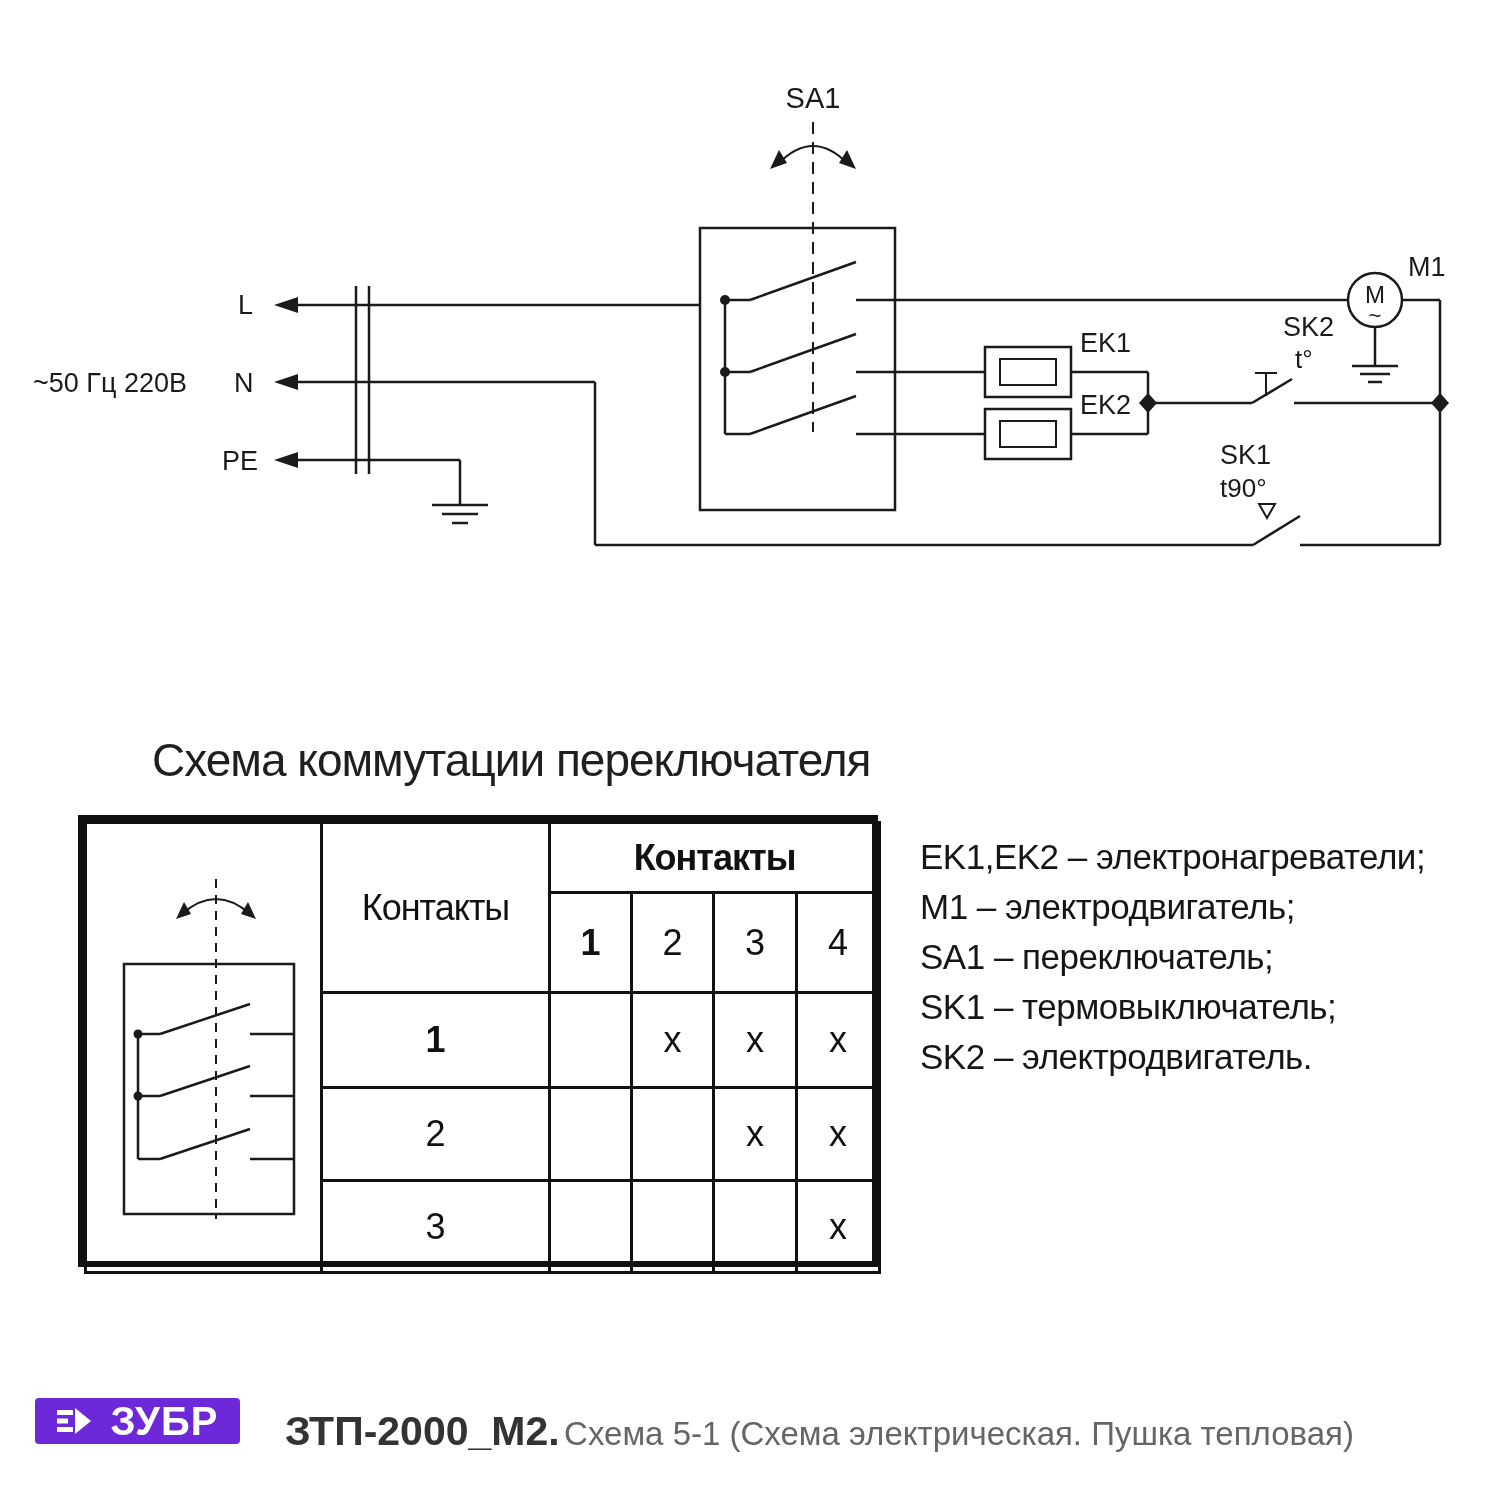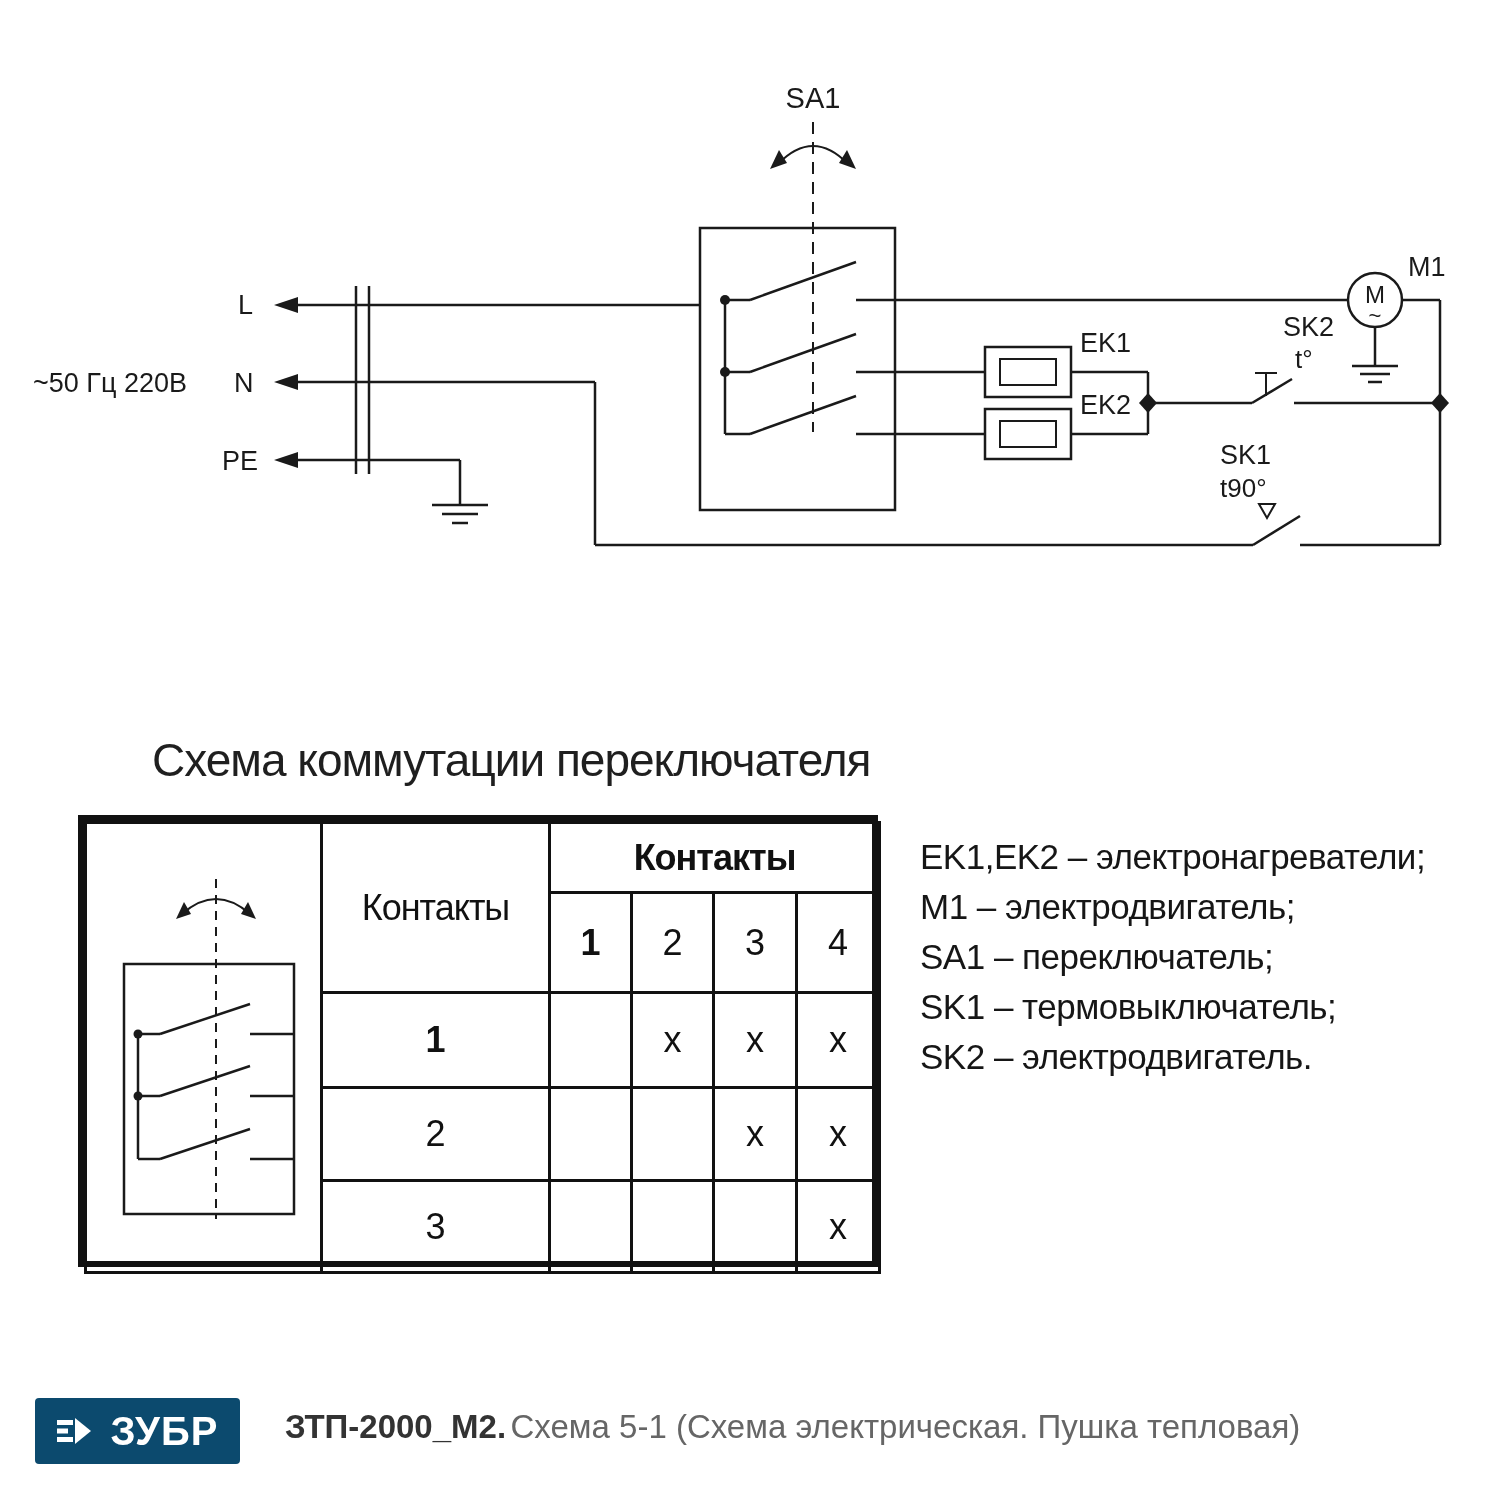--- a/index.html
+++ b/index.html
@@ -38,28 +38,28 @@
   
   .legend{
     position:absolute;left:920px;top:832px;width:570px;
     font-size:35px;line-height:50px;letter-spacing:-0.5px;color:#161616;
   }
   .legend div{white-space:nowrap;}
 
   
   .footer{position:absolute;left:0;top:1390px;width:1500px;height:110px;background:#fff;}
   .logo-box{
-    position:absolute;left:35px;top:8px;width:205px;height:66px;background:#0c4a6e;
+    position:absolute;left:35px;top:8px;width:205px;height:46px;background:#6d28d9;
     border-radius:4px;display:flex;align-items:center;justify-content:center;gap:20px;
   }
   .logo-text{color:#fff;font-size:40px;font-weight:700;letter-spacing:1px;}
   .footer-line{
     position:absolute;left:285px;top:18px;white-space:nowrap;
   }
-  .footer-model{font-size:33px;font-weight:700;color:#333;}
+  .footer-model{font-size:41px;font-weight:700;color:#333;}
   .footer-desc{font-size:33px;color:#666;}
 </style>
 </head>
 <body>
 
 <div class="canvas">
 
   <svg width="1500" height="660" viewBox="0 0 1500 660" style="position:absolute;left:0;top:0;">
 
     <text x="813" y="108" font-size="29" text-anchor="middle">SA1</text>

